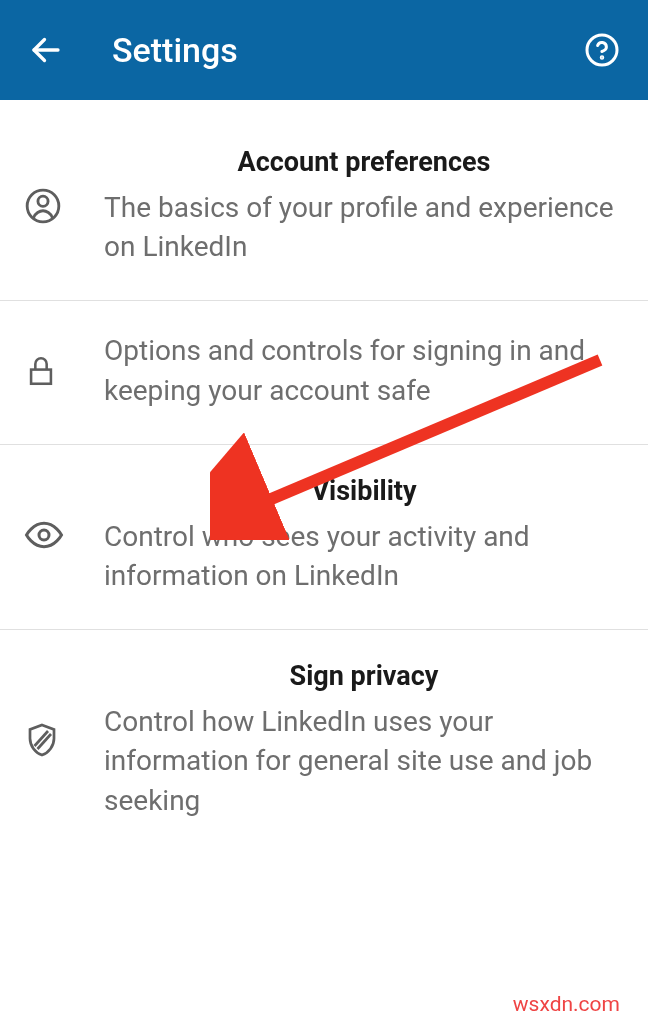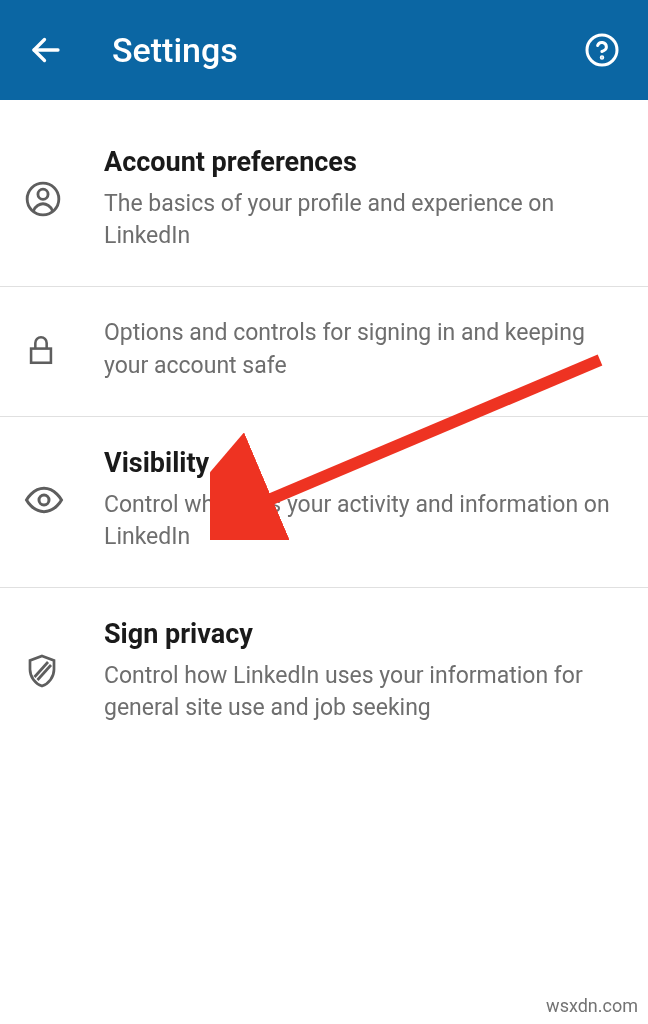--- a/index.html
+++ b/index.html
@@ -67,36 +67,37 @@
     }
     .section-text {
       flex: 1;
       padding-left: 20px;
     }
     .section-title {
       font-size: 27px;
       font-weight: 700;
       color: #1a1a1a;
       margin-bottom: 10px;
+      text-align: center;
     }
     .section-desc {
-      font-size: 23px;
+      font-size: 28px;
       color: #6e6e6e;
       line-height: 1.4;
     }
     .arrow-overlay {
       position: absolute;
       pointer-events: none;
     }
     .watermark {
       position: absolute;
       bottom: 8px;
-      right: 10px;
-      font-size: 18px;
-      color: #737373;
+      right: 28px;
+      font-size: 21px;
+      color: #ef4444;
     }
   </style>
 </head>
 <body>
 
 <div class="header">
   <div class="back-btn">
     <svg width="36" height="36" viewBox="0 0 24 24" fill="none" stroke="#ffffff" stroke-width="2.2" stroke-linecap="round" stroke-linejoin="round">
       <line x1="20" y1="12" x2="4" y2="12"></line>
       <polyline points="11 19 4 12 11 5"></polyline>

